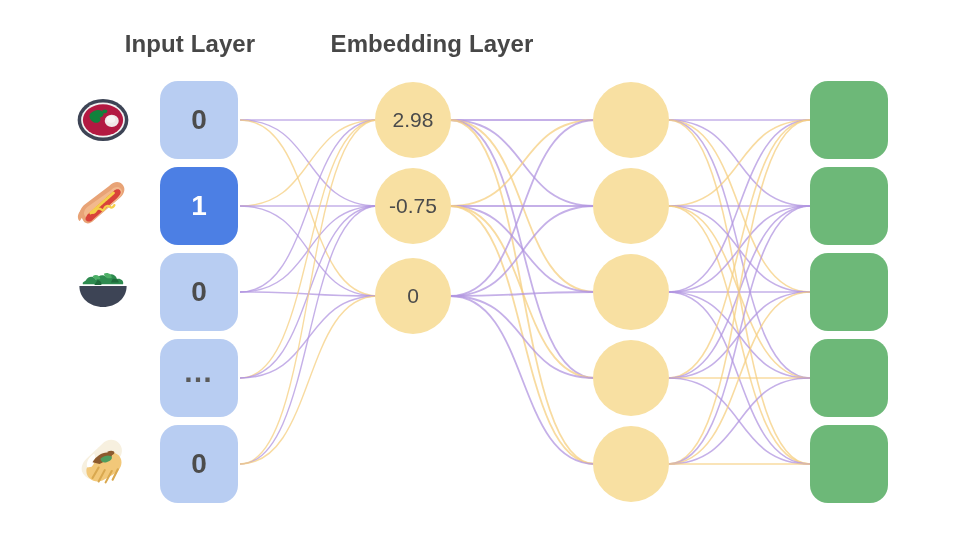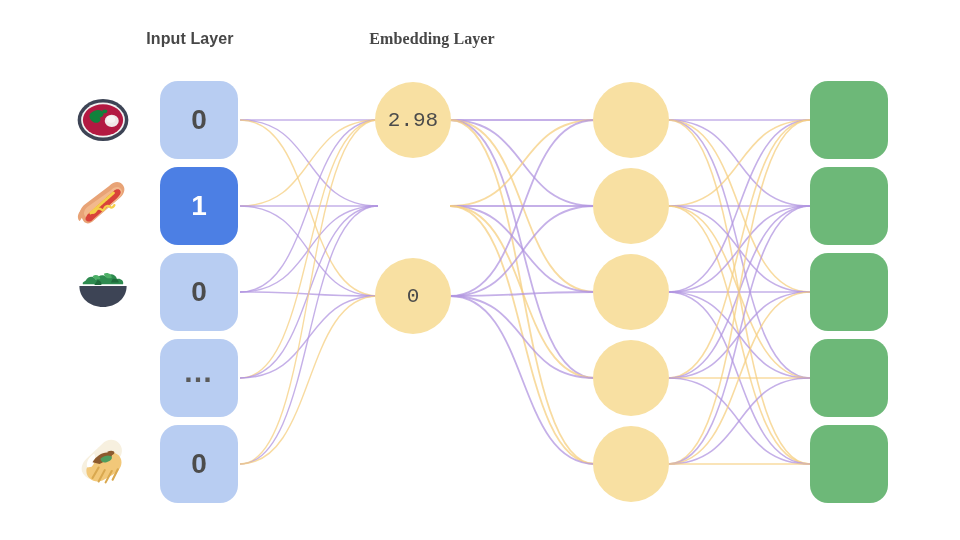--- a/index.html
+++ b/index.html
@@ -12,21 +12,21 @@
     width: 960px;
     height: 540px;
     background: #ffffff;
     overflow: hidden;
     font-family: "Liberation Sans", sans-serif;
   }
   
   .layer-title {
     position: absolute;
     font-family: "Liberation Sans", sans-serif;
-    font-size: 16px;
+    font-size: 24px;
     font-weight: bold;
     color: #474747;
     white-space: nowrap;
     transform: translateX(-50%);
     letter-spacing: 0.1px;
   }
   
   #edges {
     position: absolute;
     left: 0;
@@ -77,21 +77,21 @@
   .node-circle {
     position: absolute;
     width: 76px;
     height: 76px;
     border-radius: 50%;
     background: #f8e0a2;
     transform: translate(-50%, -50%);
     display: flex;
     align-items: center;
     justify-content: center;
-    font-family: Liberation Mono, monospace;
+    font-family: Liberation Sans, sans-serif;
     font-size: 21px;
     color: #4b4b4b;
   }
 </style>
 </head>
 <body>
 
 <div id="canvas">
 
   <svg id="edges" viewBox="0 0 960 540" xmlns="http://www.w3.org/2000/svg">
@@ -146,21 +146,21 @@
       <path d="M668 378 C746.1 378 731.9 378 810 378" stroke="#f5cf80" stroke-width="1.6" fill="none" opacity="0.75"></path>
       <path d="M668 378 C746.1 378 731.9 464 810 464" stroke="#b196e0" stroke-width="1.6" fill="none" opacity="0.75"></path>
       <path d="M668 464 C746.1 464 731.9 120 810 120" stroke="#f5cf80" stroke-width="1.6" fill="none" opacity="0.75"></path>
       <path d="M668 464 C746.1 464 731.9 206 810 206" stroke="#b196e0" stroke-width="1.6" fill="none" opacity="0.75"></path>
       <path d="M668 464 C746.1 464 731.9 292 810 292" stroke="#f5cf80" stroke-width="1.6" fill="none" opacity="0.75"></path>
       <path d="M668 464 C746.1 464 731.9 378 810 378" stroke="#b196e0" stroke-width="1.6" fill="none" opacity="0.75"></path>
       <path d="M668 464 C746.1 464 731.9 464 810 464" stroke="#f5cf80" stroke-width="1.6" fill="none" opacity="0.75"></path>
     </svg>
 
   <div class="layer-title" style="left:190px; top:30px;">Input Layer</div>
-  <div class="layer-title" style="left:432px; top:30px;font-family:Liberation Serif, serif;">Embedding Layer</div>
+  <div class="layer-title" style="left:432px; top:30px;">Embedding Layer</div>
 
   <svg class="food-icon" style="left:103px; top:120px;" viewBox="0 0 64 64" xmlns="http://www.w3.org/2000/svg">
     <ellipse cx="32" cy="32" rx="29" ry="24" fill="#3d4455"></ellipse>
     <ellipse cx="32" cy="32" rx="25" ry="20" fill="#f2f2f2"></ellipse>
     <ellipse cx="32" cy="32" rx="23" ry="18" fill="#b31942"></ellipse>
     <path d="M17 25c5-5 12-6 15-2 2 3-1 6-4 6 2 2 1 5-2 6-5 1-11-4-9-10z" fill="#10823c"></path>
     <path d="M31 21c3-2 6-1 6 1 0 2-3 3-5 2z" fill="#10823c"></path>
     <ellipse cx="42" cy="33" rx="8" ry="7" fill="#f0e8e8"></ellipse>
     <ellipse cx="41" cy="31" rx="5" ry="4" fill="#f8f4f4"></ellipse>
   </svg>
@@ -193,20 +193,21 @@
     <path d="M37 18c4-2 8-1 8 1s-4 4-7 3z" fill="#8c5a2e"></path>
   </svg>
 
   <div class="node-box input-off" style="left:199px; top:120px;">0</div>
   <div class="node-box input-on" style="left:199px; top:206px;">1</div>
   <div class="node-box input-off" style="left:199px; top:292px;">0</div>
   <div class="node-box ellipsis" style="left:199px; top:378px;">…</div>
   <div class="node-box input-off" style="left:199px; top:464px;">0</div>
 
   <div class="node-circle" style="left:413px; top:120px;">2.98</div>
+  <div class="node-circle" style="left:413px; top:206px;">-0.75</div>
   <div class="node-circle" style="left:413px; top:296px;">0</div>
 
   <div class="node-circle" style="left:631px; top:120px;"></div>
   <div class="node-circle" style="left:631px; top:206px;"></div>
   <div class="node-circle" style="left:631px; top:292px;"></div>
   <div class="node-circle" style="left:631px; top:378px;"></div>
   <div class="node-circle" style="left:631px; top:464px;"></div>
 
   <div class="node-box output" style="left:849px; top:120px;"></div>
   <div class="node-box output" style="left:849px; top:206px;"></div>

